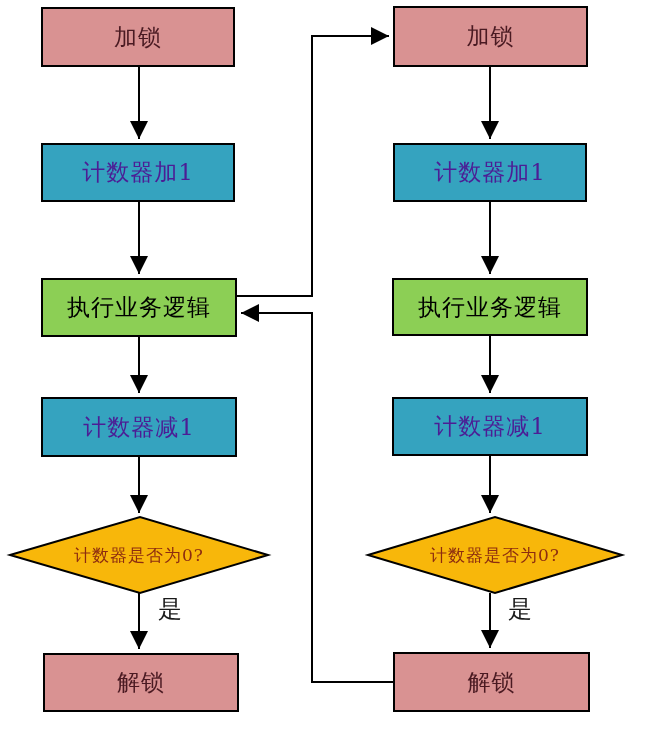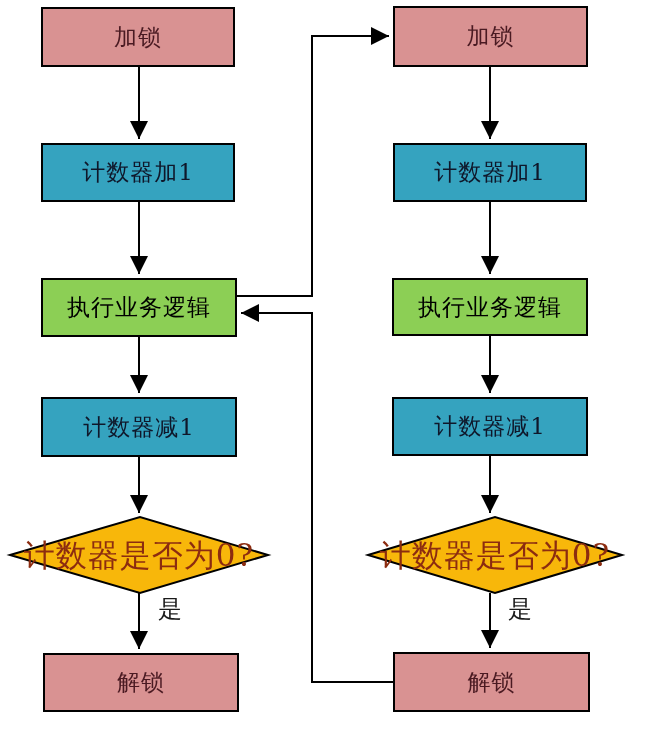--- a/index.html
+++ b/index.html
@@ -13,26 +13,26 @@
   svg.wires{position:absolute;left:0;top:0;width:667px;height:735px;}
   .box{
     position:absolute;
     box-sizing:border-box;
     border:2px solid #000000;
     display:flex;align-items:center;justify-content:center;
     font-size:23px;letter-spacing:1px;
     line-height:1;
   }
   .box-lock{background:#d99292;color:#4a1a22;}
-  .box-counter{background:#35a3bf;color:#0f172a;}
+  .box-counter{background:#35a3bf;color:#4c1d95;}
   .box-business{background:#8ccf55;color:#000000;}
   .diamond-label{
     position:absolute;
     display:flex;align-items:center;justify-content:center;
-    font-size:31px;letter-spacing:1px;color:#8c2c10;
+    font-size:17px;letter-spacing:1px;color:#8c2c10;
     line-height:1;
   }
   .yes-label{
     position:absolute;
     display:flex;align-items:center;justify-content:center;
     font-size:24px;color:#1a1a1a;
     line-height:1;
   }
 </style>
 </head>

